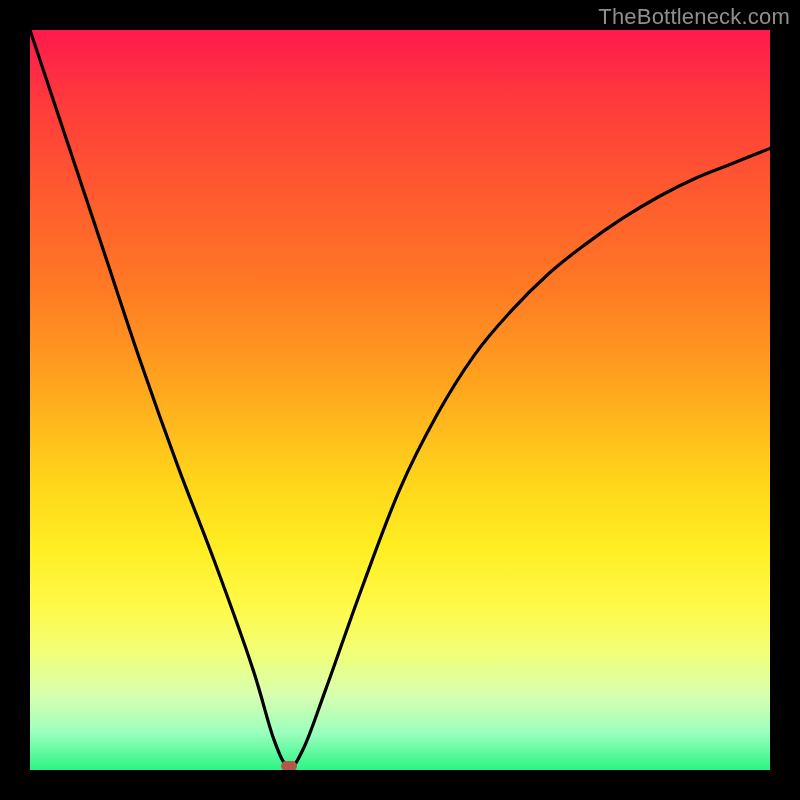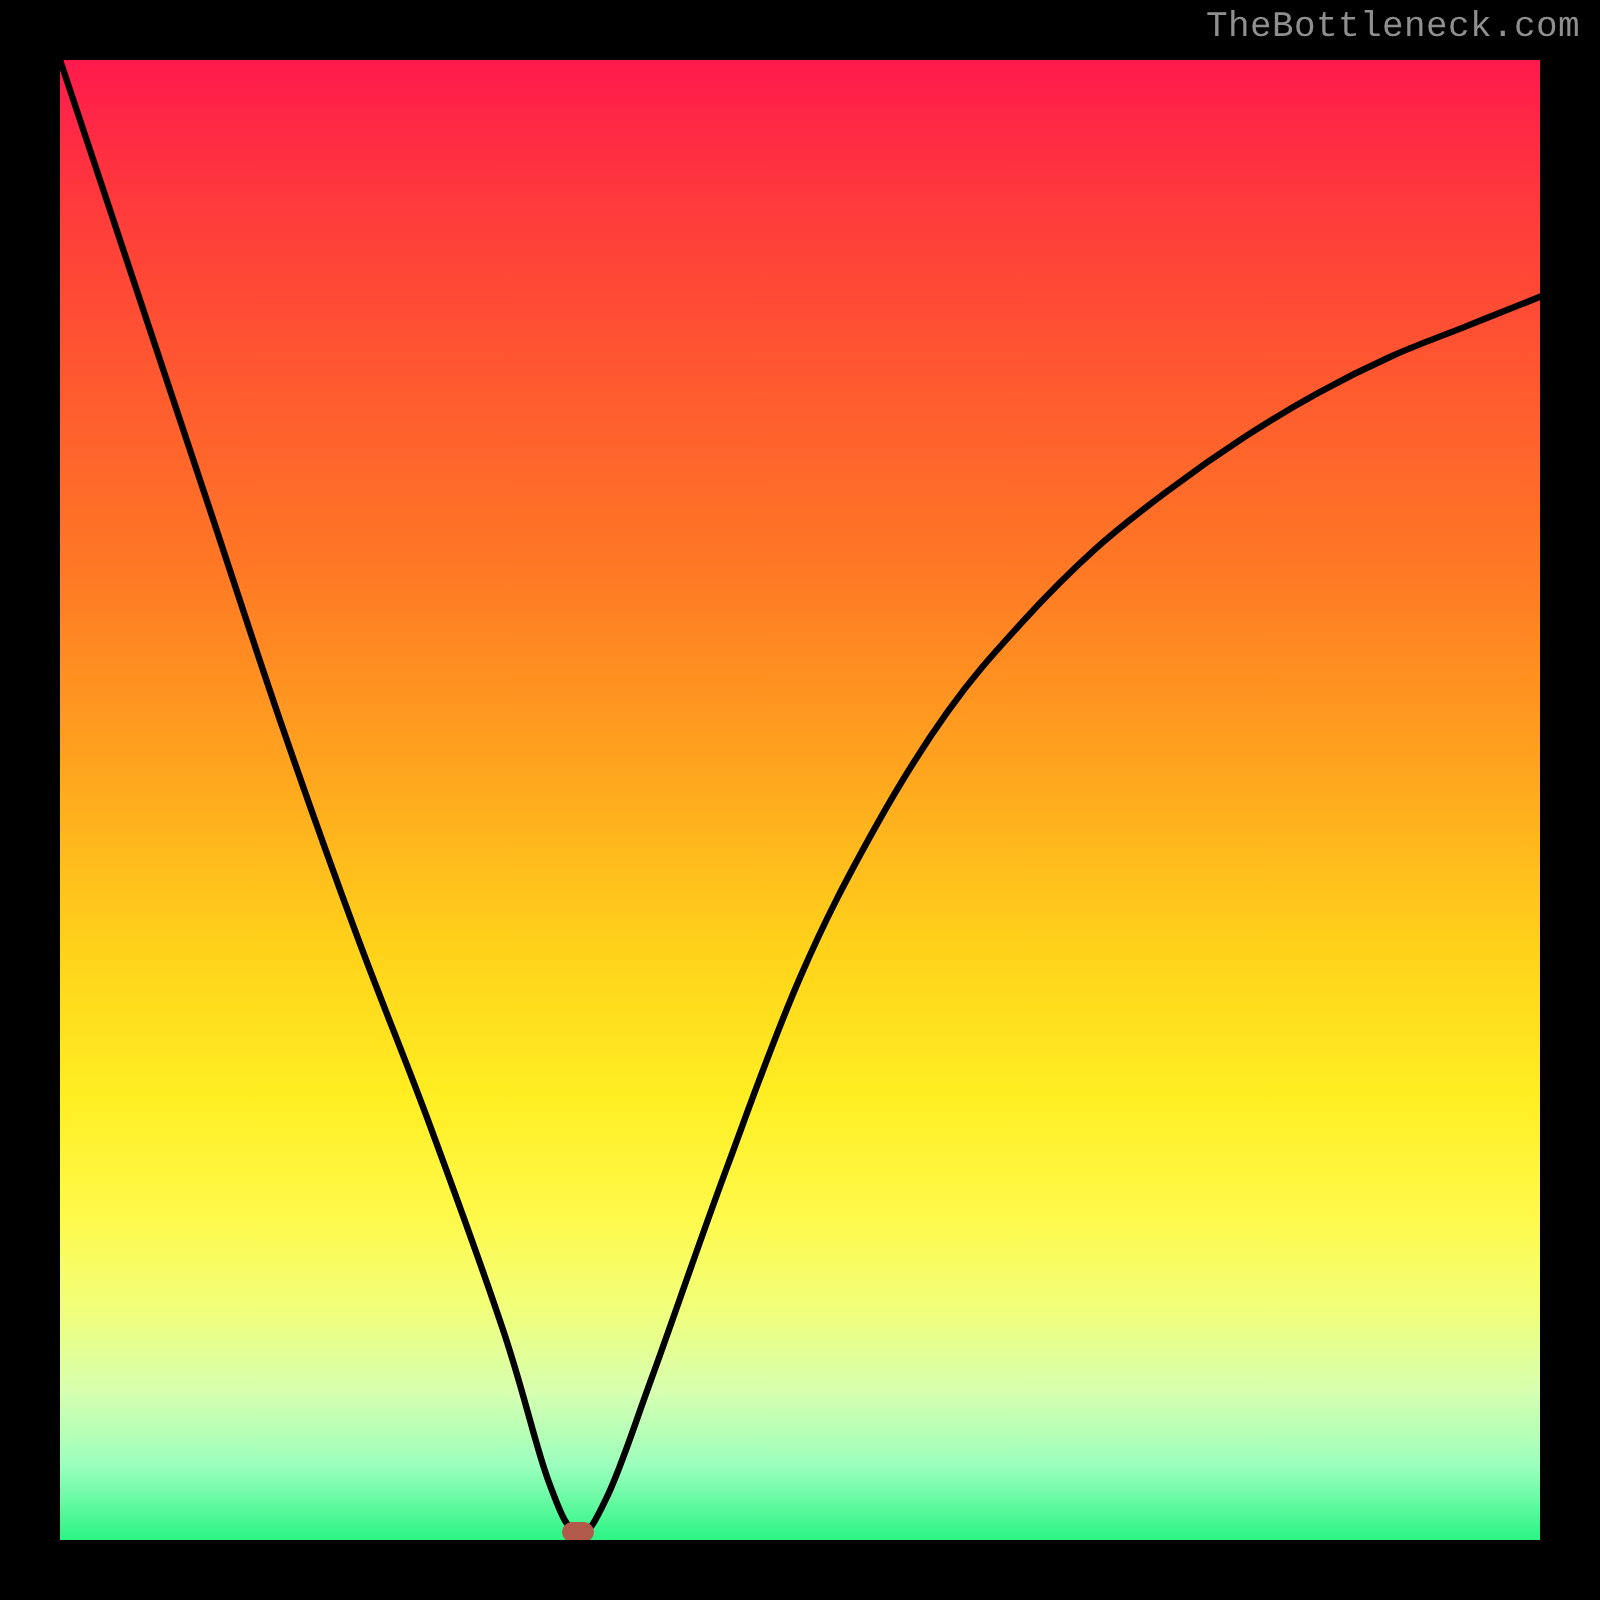--- a/index.html
+++ b/index.html
@@ -65,23 +65,22 @@
     height: 10px;
     border-radius: 6px;
     background: #b15a4a;
     transform: translate(-50%, -50%);
   }
   .watermark {
     position: absolute;
     top: 4px;
     right: 10px;
     color: #8f8f8f;
-    font-size: 18px;
+    font-size: 22px;
     letter-spacing: 0.2px;
-    font-family: Liberation Mono, monospace;
   }
 </style>
 </head>
 <body>
 
 <div class="frame">
   <div class="plot">
     <div class="gradient"></div>
     <svg class="curve-svg" viewBox="0 0 740 740" preserveAspectRatio="none">
       <path id="curve" class="curve-path" d="M 0 0 C 6.66 19.98, 23.68 71.03999999999999, 37 111 C 50.32 150.96, 60.68 182.04000000000002, 74 222 C 87.32 261.96, 97.68 294.37199999999996, 111 332.99999999999994 C 124.32 371.62799999999993, 134.68 400.636, 148 436.6 C 161.32 472.564, 171.68 496.83599999999996, 185 532.8 C 198.32 568.7639999999999, 211.344 604.432, 222 636.4 C 232.656 668.3679999999999, 237.54000000000002 692.418, 244.20000000000002 710.4 C 250.86 728.382, 253.672 734.968, 259 736.3 C 264.328 737.632, 267.14 731.786, 273.8 717.8 C 280.46000000000004 703.814, 285.344 687.904, 296 658.6 C 306.656 629.296, 319.68 590.9639999999999, 333 555 C 346.32 519.0360000000001, 356.68 489.43600000000004, 370 458.8 C 383.32 428.164, 393.68000000000006 408.776, 407.00000000000006 384.8 C 420.32000000000005 360.824, 430.68 344.248, 444 325.59999999999997 C 457.32 306.95199999999994, 467.68 295.852, 481 281.2 C 494.32 266.548, 504.68 256.188, 518 244.2 C 531.32 232.212, 541.68 224.59, 555 214.60000000000002 C 568.32 204.61000000000004, 578.68 197.35800000000006, 592 188.70000000000005 C 605.32 180.04200000000003, 615.68 173.82600000000002, 629 166.5 C 642.32 159.17399999999998, 652.68 153.994, 666 148 C 679.32 142.006, 689.68 138.52800000000005, 703 133.20000000000005 C 716.32 127.87200000000004, 733.34 121.064, 740 118.39999999999998"></path>

